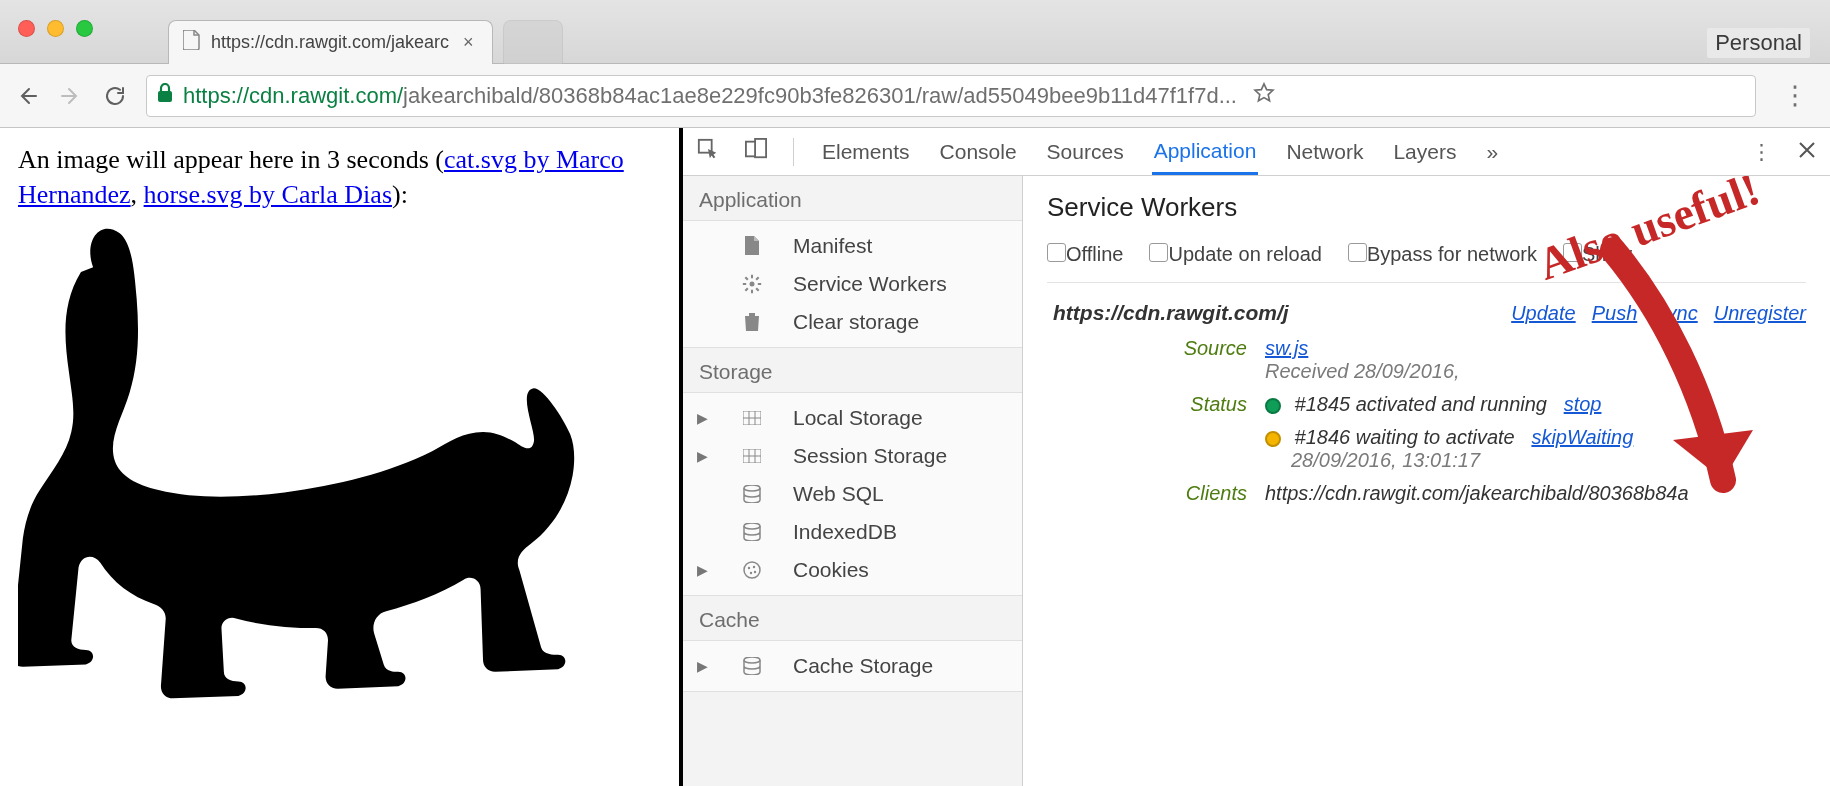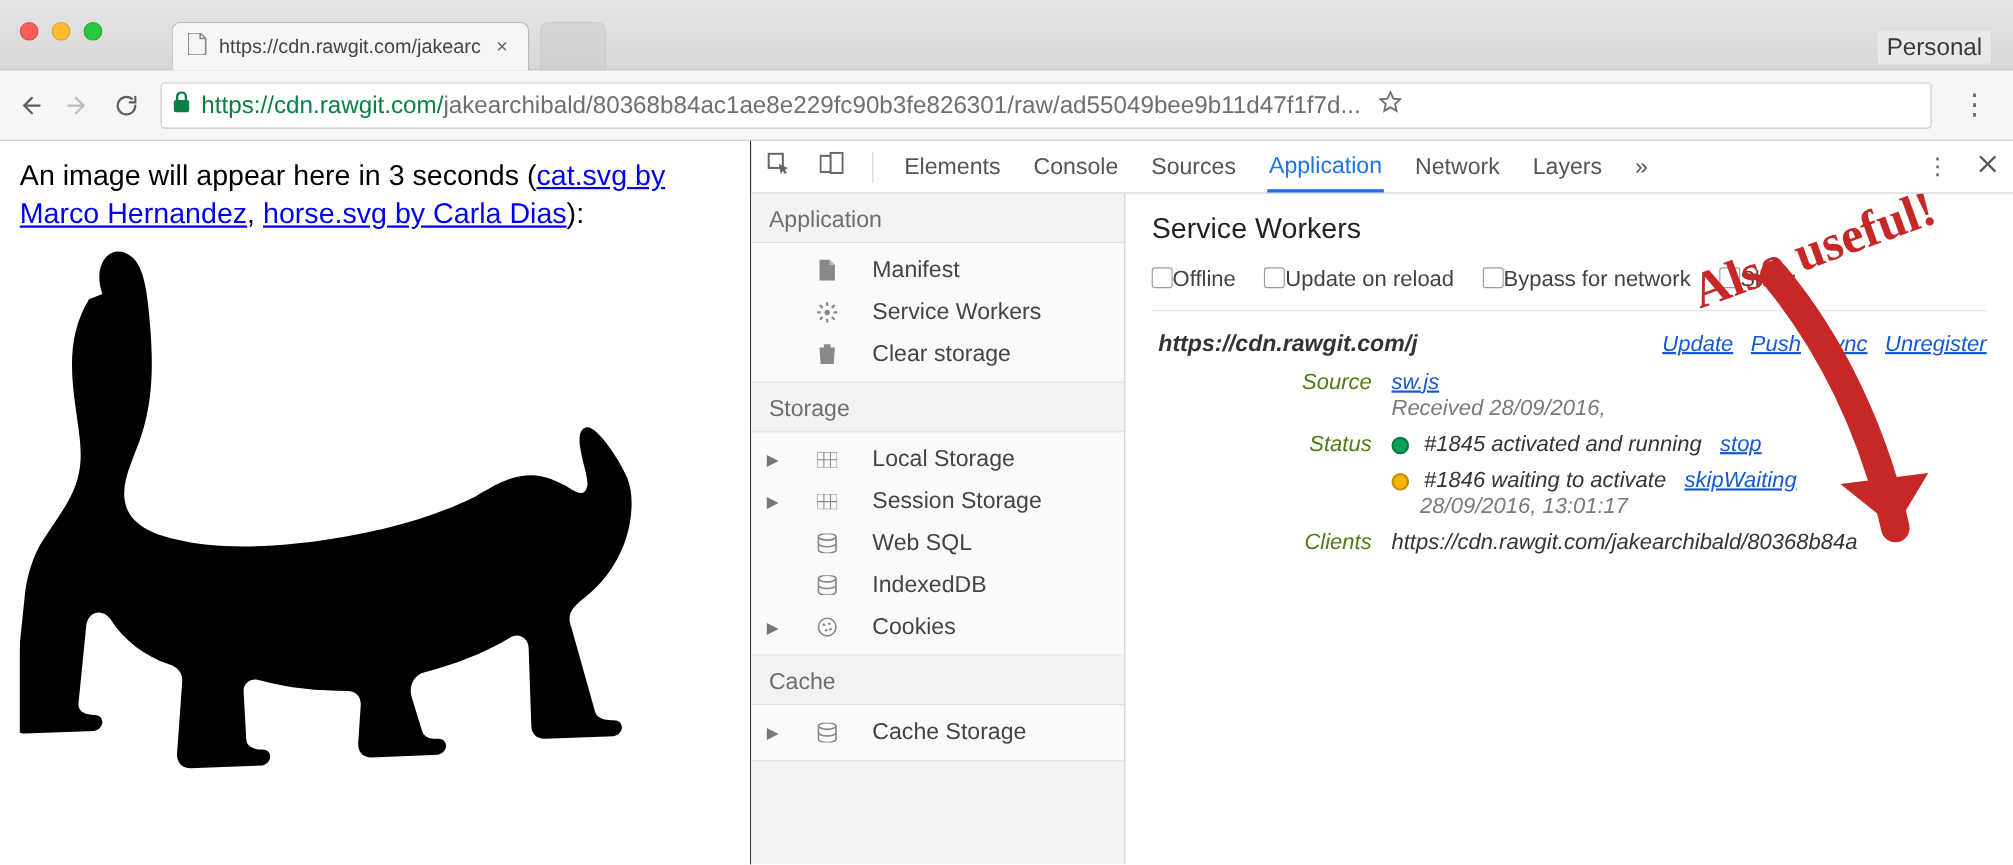--- a/index.html
+++ b/index.html
@@ -9,21 +9,21 @@
     background: linear-gradient(#e4e4e4, #d7d7d7);
     height: 64px;
     border-bottom: 1px solid #b8b8b8;
     position: relative;
   }
   .traffic-lights { position: absolute; top: 20px; left: 18px; display: flex; gap: 12px; }
   .light { width: 17px; height: 17px; border-radius: 50%; border: 1px solid rgba(0,0,0,.15); }
   .light.red { background: #ff5f57; }
   .light.yellow { background: #febc2e; }
   .light.green { background: #28c840; }
-  .tab-strip { position: absolute; bottom: -1px; left: 156px; display: flex; align-items: center; }
+  .tab-strip { position: absolute; bottom: -1px; left: 168px; display: flex; align-items: center; }
   .tab {
     background: #f6f6f6;
     border: 1px solid #b8b8b8;
     border-bottom: none;
     border-radius: 8px 8px 0 0;
     height: 44px;
     display: flex; align-items: center;
     padding: 0 14px;
     gap: 10px;
     font-size: 18px; color: #444;
@@ -61,24 +61,24 @@
   .url { white-space: nowrap; overflow: hidden; text-overflow: ellipsis; }
   .url .scheme { color: #0b8043; }
   .url .rest { color: #6f6f6f; }
   .star { color: #6f6f6f; padding: 0 6px; cursor:pointer;}
   .kebab { color: #6f6f6f; padding: 0 8px; font-size: 26px; cursor:pointer;}
   
   .main { display: flex; height: calc(786px - 64px - 64px); }
   .page {
     width: 683px;
     padding: 14px 18px;
-    font-family: Liberation Sans, sans-serif;
+    font-family: Liberation Serif, serif;
     font-size: 26px; color: #000;
     line-height: 1.35;
-    border-right: 1px solid #000000;
+    border-right: 4px solid #000000;
   }
   .page a { color: #0000ee; text-decoration: underline; }
   .cat-svg { margin-top: 4px; }
   
   .devtools { flex: 1; display: flex; flex-direction: column; background: #fff; font-family: "Helvetica Neue", Arial, sans-serif; position: relative;}
   .dt-tabs {
     height: 48px;
     border-bottom: 1px solid #cfcfcf;
     display: flex; align-items: center;
     padding: 0 14px;

